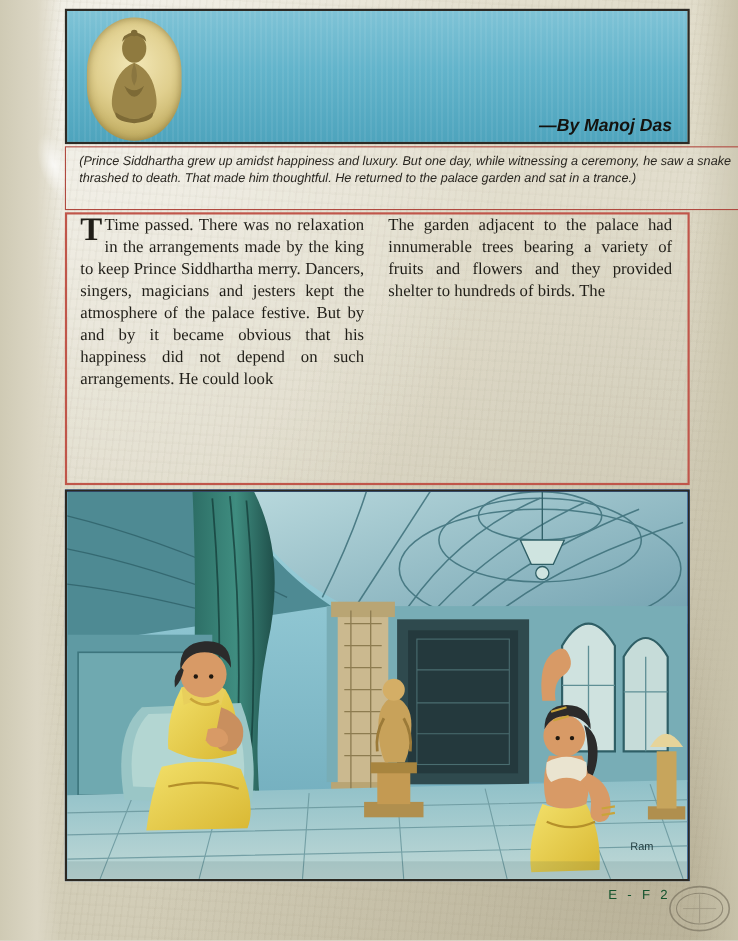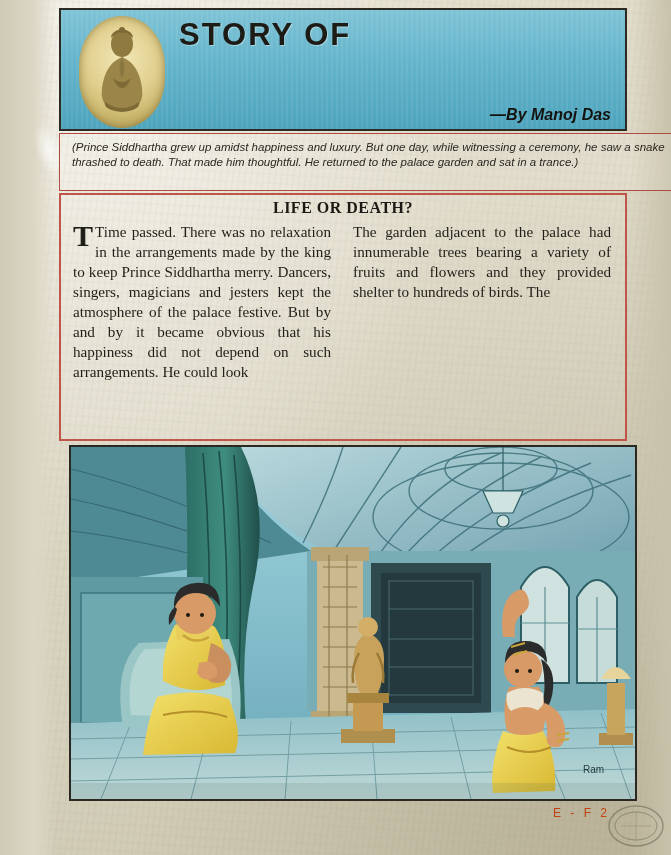--- a/index.html
+++ b/index.html
@@ -177,39 +177,39 @@
     font-size: 30px;
     line-height: 25px;
     font-weight: bold;
     padding: 1px 2px 0 0;
     font-family: "Liberation Serif", serif;
   }
 
   
   .artpanel {
     position: absolute;
-    left: 15px;
+    left: 5px;
     top: 441px;
     width: 568px;
     height: 356px;
     border: 2px solid #2b2822;
     box-sizing: border-box;
     overflow: hidden;
     background: #3b82f6;
   }
   .artpanel svg { display: block; }
 
   .page-code {
     position: absolute;
     right: 22px;
     top: 802px;
     font-family: "Liberation Sans", sans-serif;
     font-size: 12px;
     letter-spacing: 3px;
-    color: #c2410c;
+    color: #14532d;
   }
 
   
   .stamp {
     position: absolute;
     right: 6px;
     bottom: 6px;
     width: 58px;
     height: 46px;
     opacity: .55;
@@ -252,28 +252,26 @@
         <svg class="buddha-figure" viewBox="0 0 62 96">
           <ellipse cx="31" cy="18" rx="11" ry="13" fill="#8f7a3f"></ellipse>
           <path d="M20 12 Q31 0 42 12 Q42 5 31 3 Q20 5 20 12 Z" fill="#7d6a36"></path>
           <circle cx="31" cy="4" r="3" fill="#7d6a36"></circle>
           <path d="M31 31 Q14 38 11 62 Q9 76 18 82 L44 82 Q53 76 51 62 Q48 38 31 31 Z" fill="#9b8548"></path>
           <path d="M14 76 Q31 88 48 76 Q50 84 31 86 Q12 84 14 76 Z" fill="#7d6a36"></path>
           <path d="M22 52 Q31 60 40 52 Q36 62 31 62 Q26 62 22 52 Z" fill="#7d6a36"></path>
           <path d="M31 31 Q26 44 31 52 Q36 44 31 31 Z" fill="#8a7640"></path>
         </svg>
       </div>
-      <div class="title-story">STORY OF</div>
       <div class="byline">—By Manoj Das</div>
     </div>
 
     <div class="recap">(Prince Siddhartha grew up amidst happiness and luxury. But one day, while witnessing a ceremony, he saw a snake thrashed to death. That made him thoughtful. He returned to the palace garden and sat in a trance.)</div>
 
     <div class="textpanel">
-      <div class="section-title">LIFE OR DEATH?</div>
       <div class="columns">
         <div class="col">
           <p><span class="dropcap">T</span><span>Time passed. There was no relaxation in the arrangements made by the king to keep Prince Siddhartha merry. Dancers, singers, magicians and jesters kept the atmosphere of the palace festive. But by and by it became obvious that his happiness did not depend on such arrangements. He could look</span></p>
         </div>
         <div class="col">
           <p>The garden adjacent to the palace had innumerable trees bearing a variety of fruits and flowers and they provided shelter to hundreds of birds. The</p>
         </div>
       </div>
     </div>
 

